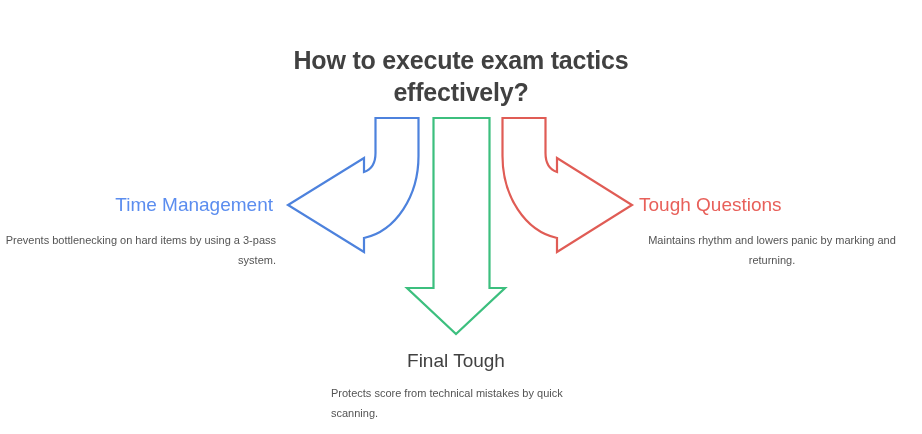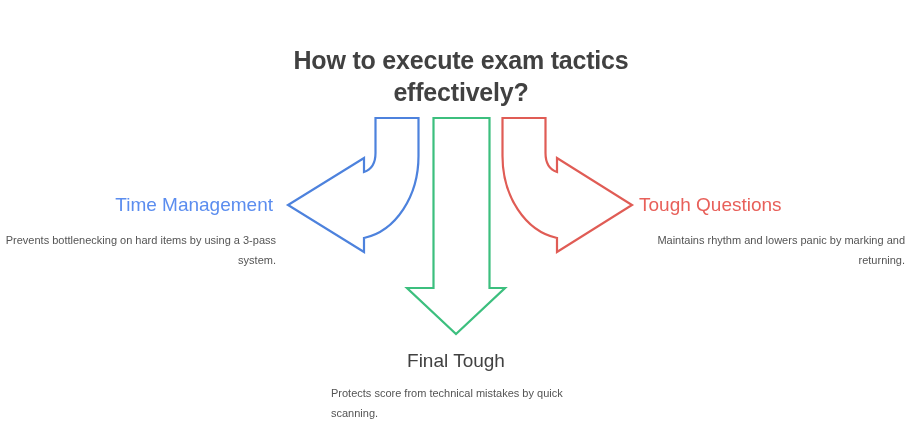--- a/index.html
+++ b/index.html
@@ -78,21 +78,21 @@
     left: 639px;
     top: 192px;
     width: 283px;
     text-align: left;
     color: #e8605a;
   }
   .branch-right .branch-desc {
     left: 639px;
     top: 230px;
     width: 266px;
-    text-align: right;
+    text-align: center;
   }
 
   
   .branch-bottom .branch-label {
     left: 331px;
     top: 348px;
     width: 250px;
     text-align: center;
     color: #414141;
   }

